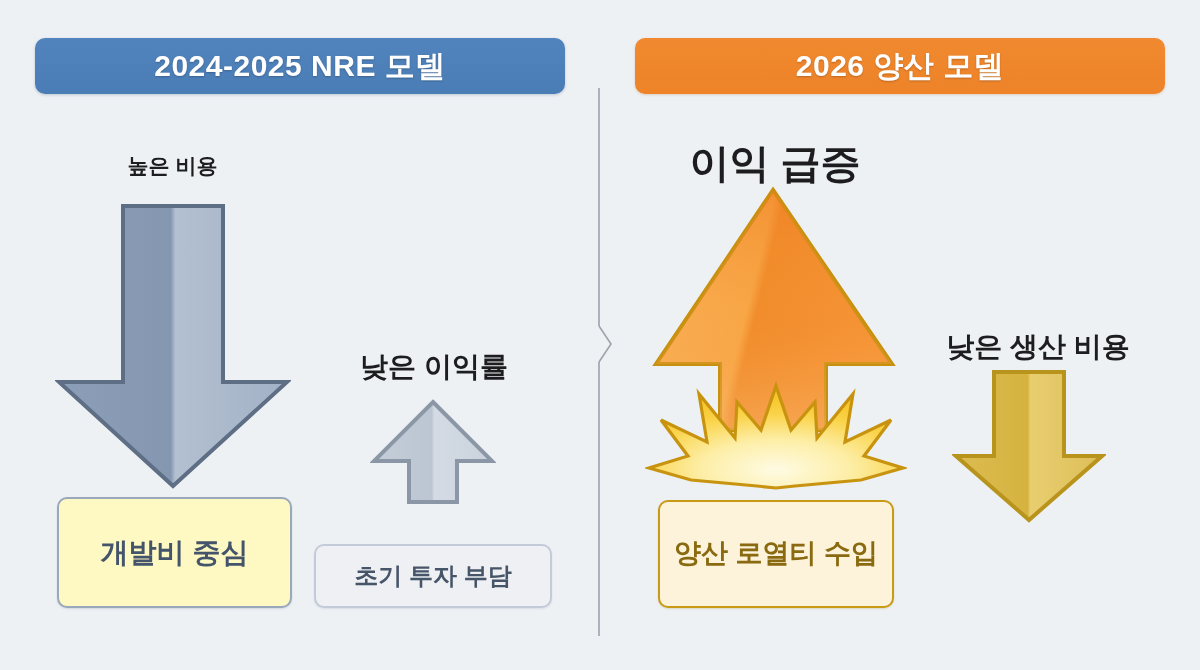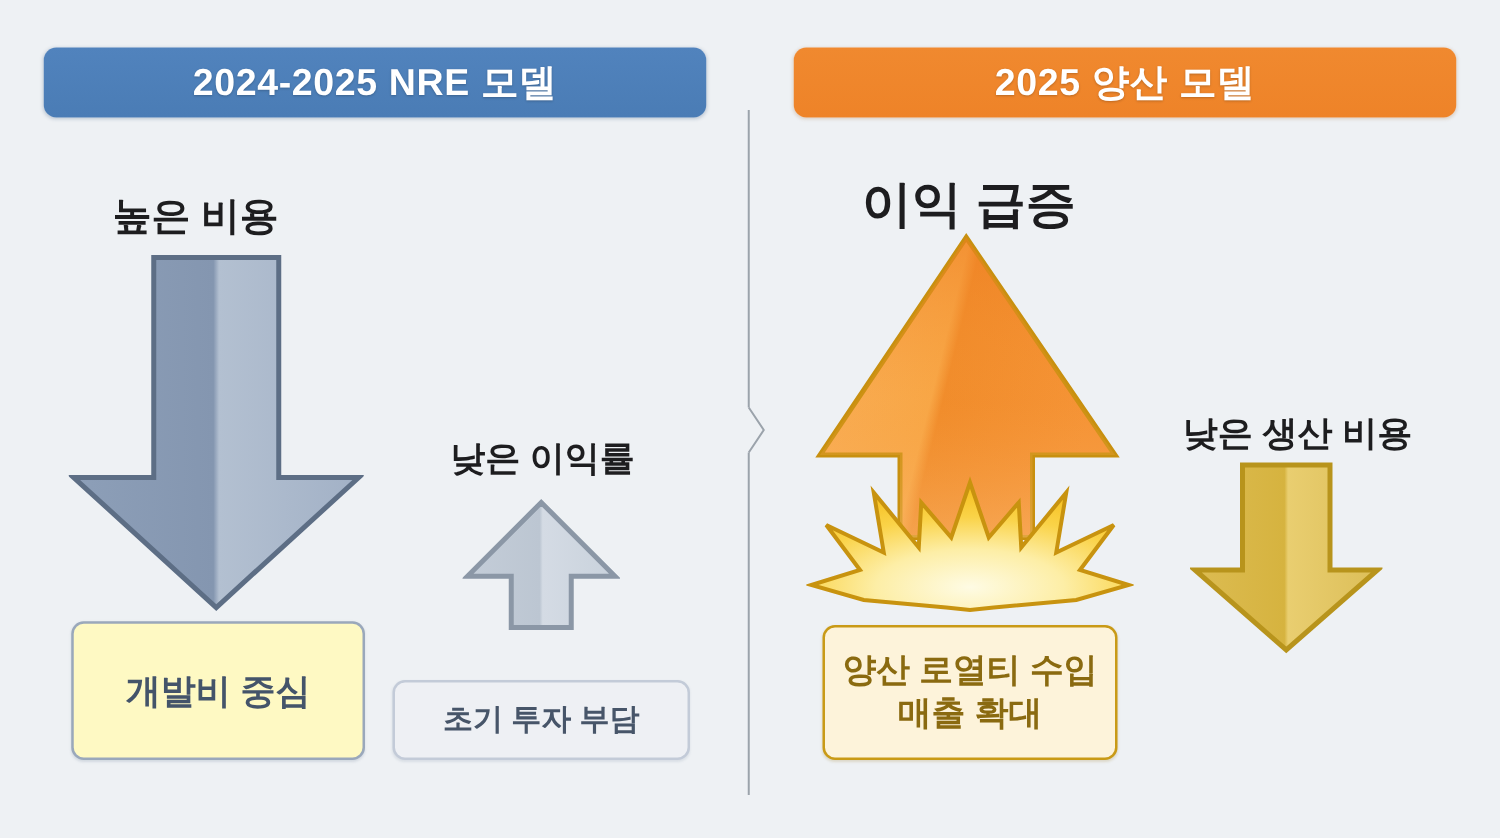--- a/index.html
+++ b/index.html
@@ -38,21 +38,21 @@
   .divider{position:absolute;left:578px;top:88px;width:44px;height:548px;}
 
   
   .caption{
     position:absolute;
     font-weight:700;
     color:#1d1d1f;
     white-space:nowrap;
     text-align:center;
   }
-  .cap-high-cost   {left:44px; top:152px; width:225px; font-size:31px;}
+  .cap-high-cost   {left:60px; top:152px; width:225px; font-size:21px;}
   .cap-low-margin  {left:340px;top:348px; width:188px; font-size:28px;}
   .cap-profit-surge{left:660px;top:136px; width:230px; font-size:40px;}
   .cap-low-prod    {left:918px;top:328px; width:240px; font-size:28px;}
 
   
   .arrow{position:absolute;}
   .ar-big-down  {left:55px; top:202px; width:236px;height:288px;}
   .ar-small-up  {left:370px;top:398px; width:126px;height:108px;}
   .ar-big-up    {left:652px;top:186px; width:246px;height:248px;}
   .burst        {left:645px;top:372px; width:262px;height:118px;}
@@ -98,21 +98,21 @@
 </head>
 <body>
 
 <div class="canvas">
 
   <div class="banner banner-left">
     <span>2024-2025 NRE 모델</span>
   </div>
 
   <div class="banner banner-right">
-    <span>2025 양산 모델</span>
+    <span>2026 양산 모델</span>
   </div>
 
   <div class="divider">
     <svg width="44" height="548" viewBox="0 0 44 548">
       <path d="M21 0 L21 238" stroke="#9ba3ab" stroke-width="1.6" fill="none"></path>
       <path d="M21 238 L33 256 L21 274" stroke="#9ba3ab" stroke-width="1.6" fill="none" stroke-linejoin="miter"></path>
       <path d="M21 274 L21 548" stroke="#9ba3ab" stroke-width="1.6" fill="none"></path>
     </svg>
   </div>
 
@@ -189,21 +189,20 @@
         </radialGradient>
       </defs>
       <polygon fill="url(#burstG)" stroke="#c8930f" stroke-width="3.2" stroke-linejoin="miter" points="131,14 146,58 170,30 172,66 208,22 200,70 246,48 219,84 258,96 216,108
                 150,114 131,116 112,114 46,108 4,96 43,84 16,48 62,70 54,22 90,66 92,30 116,58"></polygon>
     </svg>
   </div>
 
   <div class="box box-gold-a">
     <span>
       <span class="ln">양산 로열티 수입</span>
-      <span class="ln">매출 확대</span>
     </span>
   </div>
 
   <div class="caption cap-low-prod">낮은 생산 비용</div>
 
   <div class="arrow ar-gold-down">
     <svg width="154" height="156" viewBox="0 0 154 156">
       <defs>
         <linearGradient id="goldL" x1="0" y1="0" x2="1" y2="0">
           <stop offset="0%" stop-color="#dcbc52"></stop>

